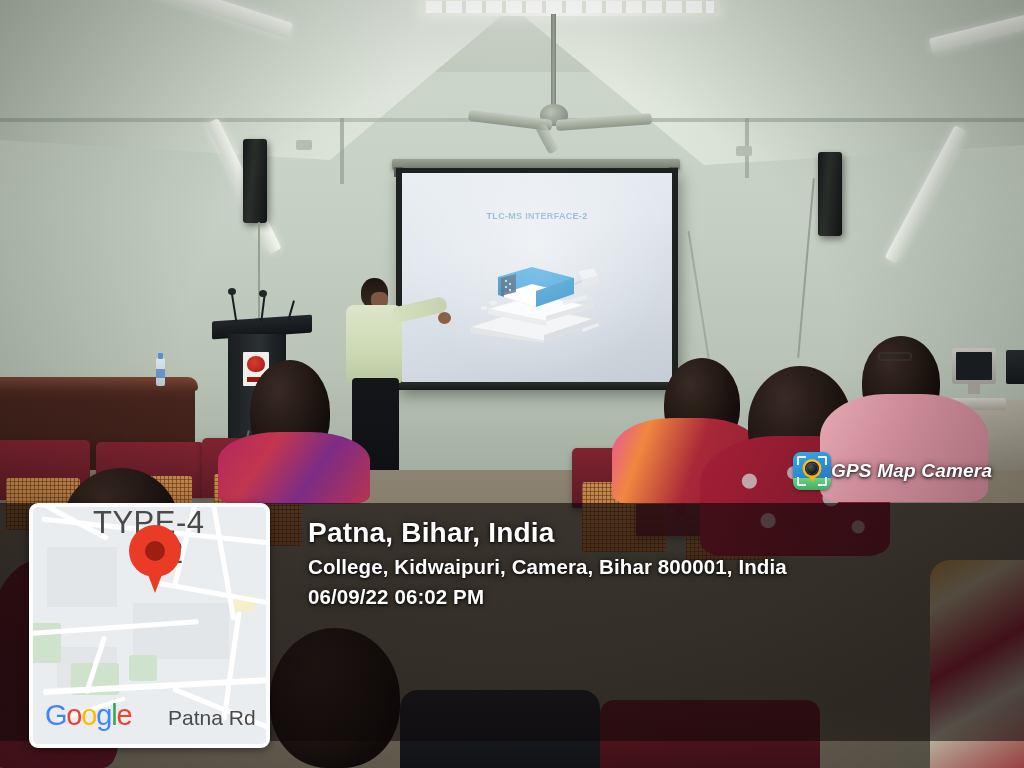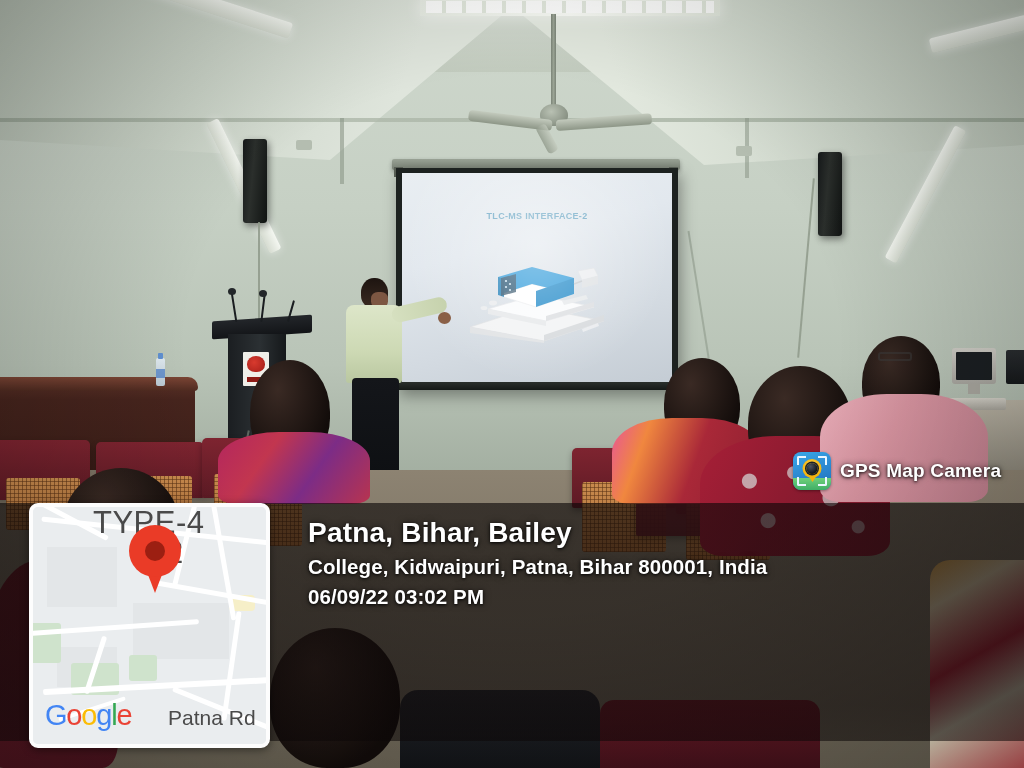--- a/index.html
+++ b/index.html
@@ -281,21 +281,21 @@
     pointer-events:none;
   }
 
   
   .ov-band {
     position:absolute; left:0; top:503px; width:1024px; height:238px;
     background:linear-gradient(180deg, rgba(10,6,6,.62) 0%, rgba(12,7,7,.60) 85%, rgba(12,7,7,.55) 100%);
   }
   .gps-badge {
     position:absolute; left:793px; top:452px;
-    display:flex; align-items:center; gap:9px;
+    display:flex; align-items:center; font-style:italic;
   }
   .gps-icon {
     width:38px; height:38px; border-radius:8px;
     background:linear-gradient(160deg,#3aa8e8 0%, #2b86cf 55%, #1f6fb8 100%);
     position:relative; flex:0 0 auto;
     box-shadow:0 1px 3px rgba(0,0,0,.4);
   }
   .gps-icon .brk {
     position:absolute; width:9px; height:9px; border:2px solid #eaf6ff;
   }
@@ -602,18 +602,18 @@
       <div class="dot"></div>
     </div>
 
     <div class="gmap-logo">
       <span>G</span><span>o</span><span>o</span><span>g</span><span>l</span><span>e</span>
     </div>
     <div class="road-label">Patna Rd</div>
   </div>
 
   <div class="ov-text">
-    <div class="ov-title">Patna, Bihar, Bailey</div>
-    <div class="ov-line">College, Kidwaipuri, Patna, Bihar 800001, India</div>
-    <div class="ov-line">06/09/22 03:02 PM</div>
+    <div class="ov-title">Patna, Bihar, India</div>
+    <div class="ov-line">College, Kidwaipuri, Camera, Bihar 800001, India</div>
+    <div class="ov-line">06/09/22 06:02 PM</div>
   </div>
 
 </div>
 
 </body></html>

